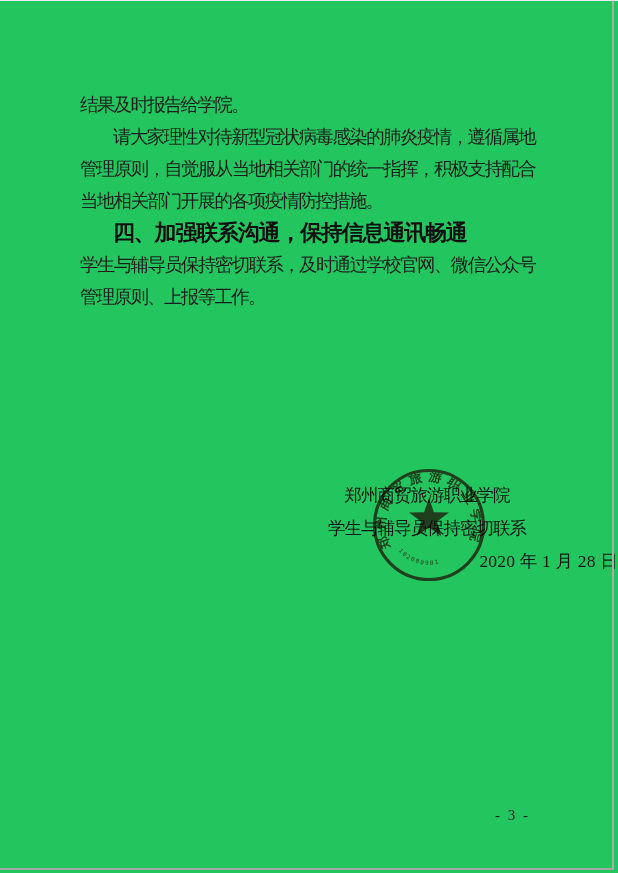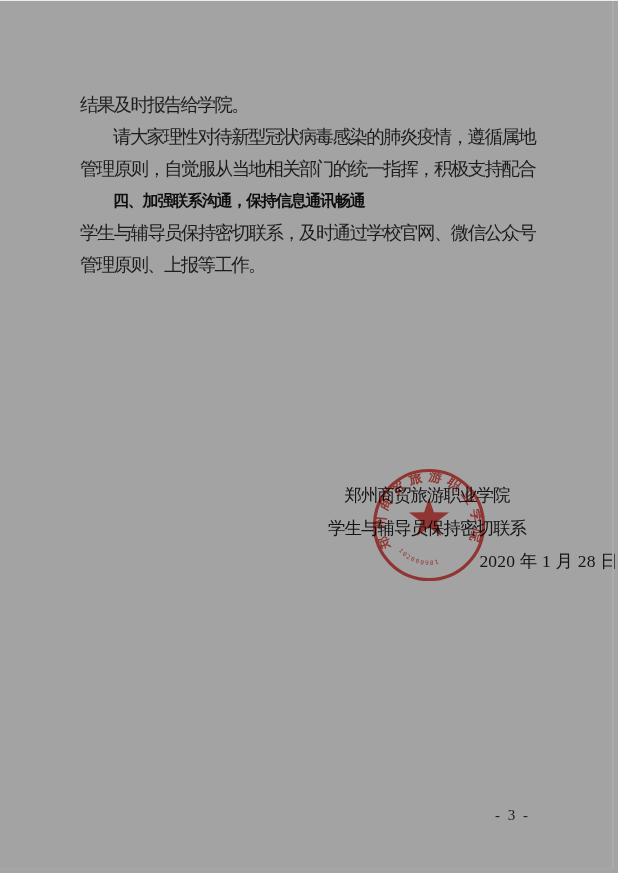--- a/index.html
+++ b/index.html
@@ -1,35 +1,35 @@
 <!DOCTYPE html>
 <html><head>
 <meta charset="utf-8">
 <style>
   html,body{margin:0;padding:0;background:#ffffff;}
   .page{
-    position:relative; width:618px; height:873px; background:#a3a3a3;
+    position:relative; width:618px; height:873px; background:#22c55e;
     overflow:hidden;
     border-top:1px solid #ececec;
     font-family:"Liberation Serif","DejaVu Serif",serif;
     color:#1d1d1d;
   }
   
   .body-text{
     position:absolute; left:80px; top:88px; width:455px;
   }
   .line{
     height:32px; line-height:32px; font-size:18.5px; letter-spacing:-1.7px;
     white-space:nowrap; color:#1d1d1d;
   }
   .line.indent{ text-indent:33px; }
   .line.just{ white-space:normal; text-align:justify; text-align-last:justify; }
   .line.heading{
     font-family:"Liberation Sans","DejaVu Sans",sans-serif;
-    font-weight:bold; color:#0f0f0f; letter-spacing:-1.2px; font-size:16px;
+    font-weight:bold; color:#0f0f0f; letter-spacing:-1.2px; font-size:22px;
   }
   
   .signature{
     position:absolute; left:236px; top:478px; width:382px;
     text-align:center; font-size:17.5px; letter-spacing:-1.0px; color:#151515;
   }
   .signature div{ height:33px; line-height:33px; white-space:nowrap; }
   .signature .date{ letter-spacing:0.2px;text-align:right; }
   
   .seal{
@@ -61,20 +61,21 @@
 </style>
 </head>
 <body>
 
 <div class="page">
 
   <div class="body-text">
     <div class="line">结果及时报告给学院。</div>
     <div class="line indent just">请大家理性对待新型冠状病毒感染的肺炎疫情，遵循属地</div>
     <div class="line just">管理原则，自觉服从当地相关部门的统一指挥，积极支持配合</div>
+    <div class="line">当地相关部门开展的各项疫情防控措施。</div>
     <div class="line heading indent">四、加强联系沟通，保持信息通讯畅通</div>
     <div class="line just">学生与辅导员保持密切联系，及时通过学校官网、微信公众号</div>
     <div class="line">管理原则、上报等工作。</div>
   </div>
 
   <div class="signature">
     <div>郑州商贸旅游职业学院</div>
     <div>学生与辅导员保持密切联系</div>
     <div class="date">2020 年 1 月 28 日</div>
   </div>

